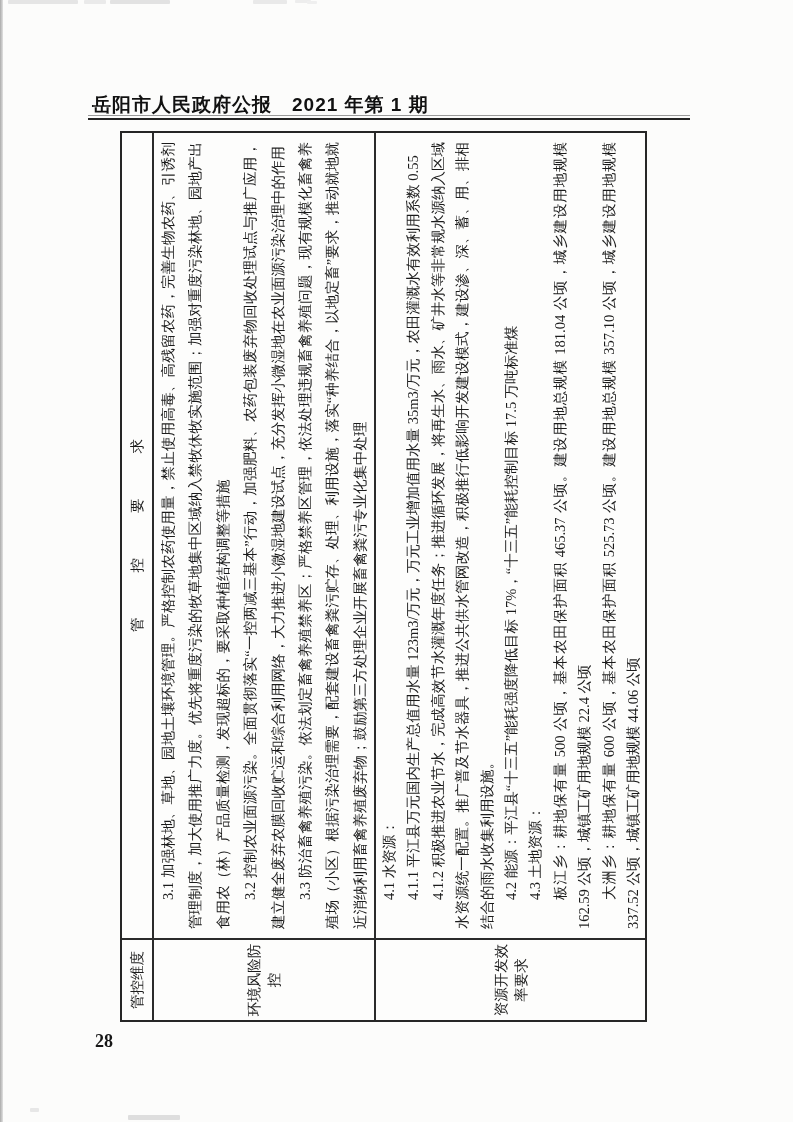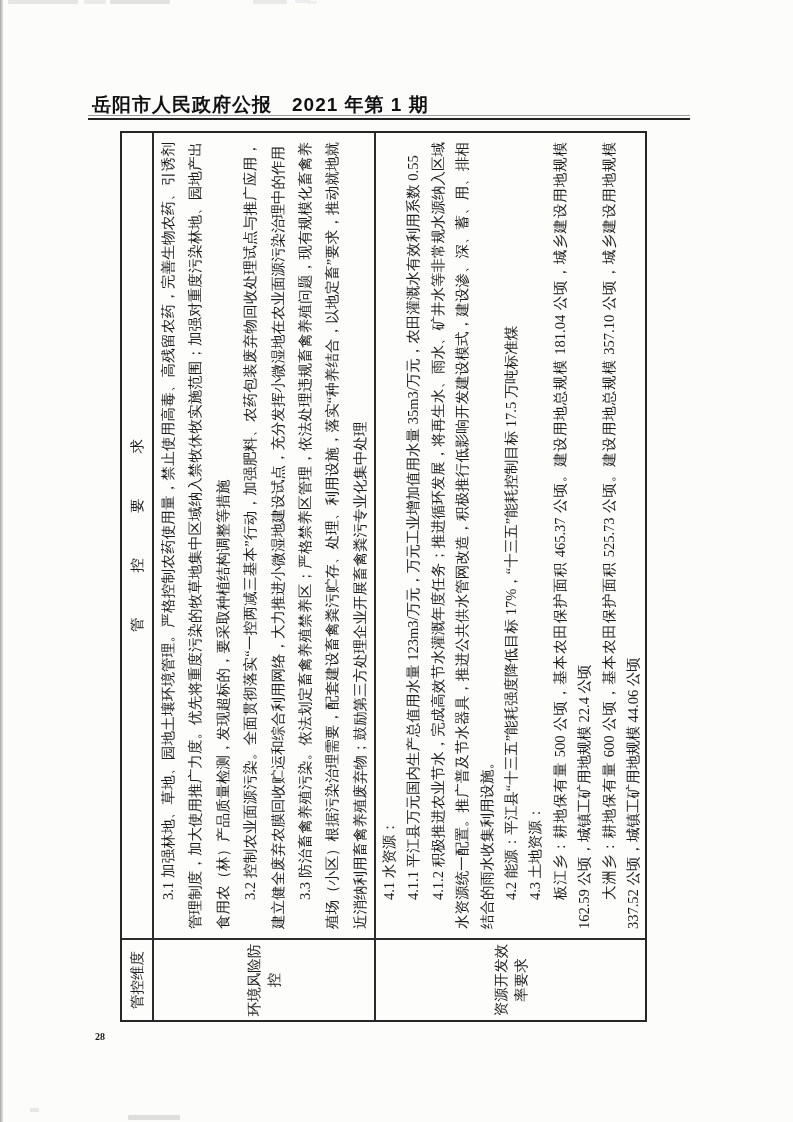--- a/index.html
+++ b/index.html
@@ -65,21 +65,21 @@
     padding:2px;
   }
   .req-spread{letter-spacing:45px;margin-right:-45px;white-space:nowrap;}
   .content{font-size:14.5px;padding:1px 9px 0 9px;text-align:justify;}
   .content p{margin:0;text-indent:2em;}
   .r1c{line-height:27.4px;}
   .r2c{line-height:24.4px;}
   
   .pagenum{
     position:absolute;left:95px;top:1031px;
-    font-weight:bold;font-size:10px;color:#171717;
+    font-weight:bold;font-size:18px;color:#171717;
   }
 </style>
 </head>
 <body>
 
 <div class="page">
 
   <div class="edge-left"></div>
   <div class="artifact a1"></div>
   <div class="artifact a2"></div>

